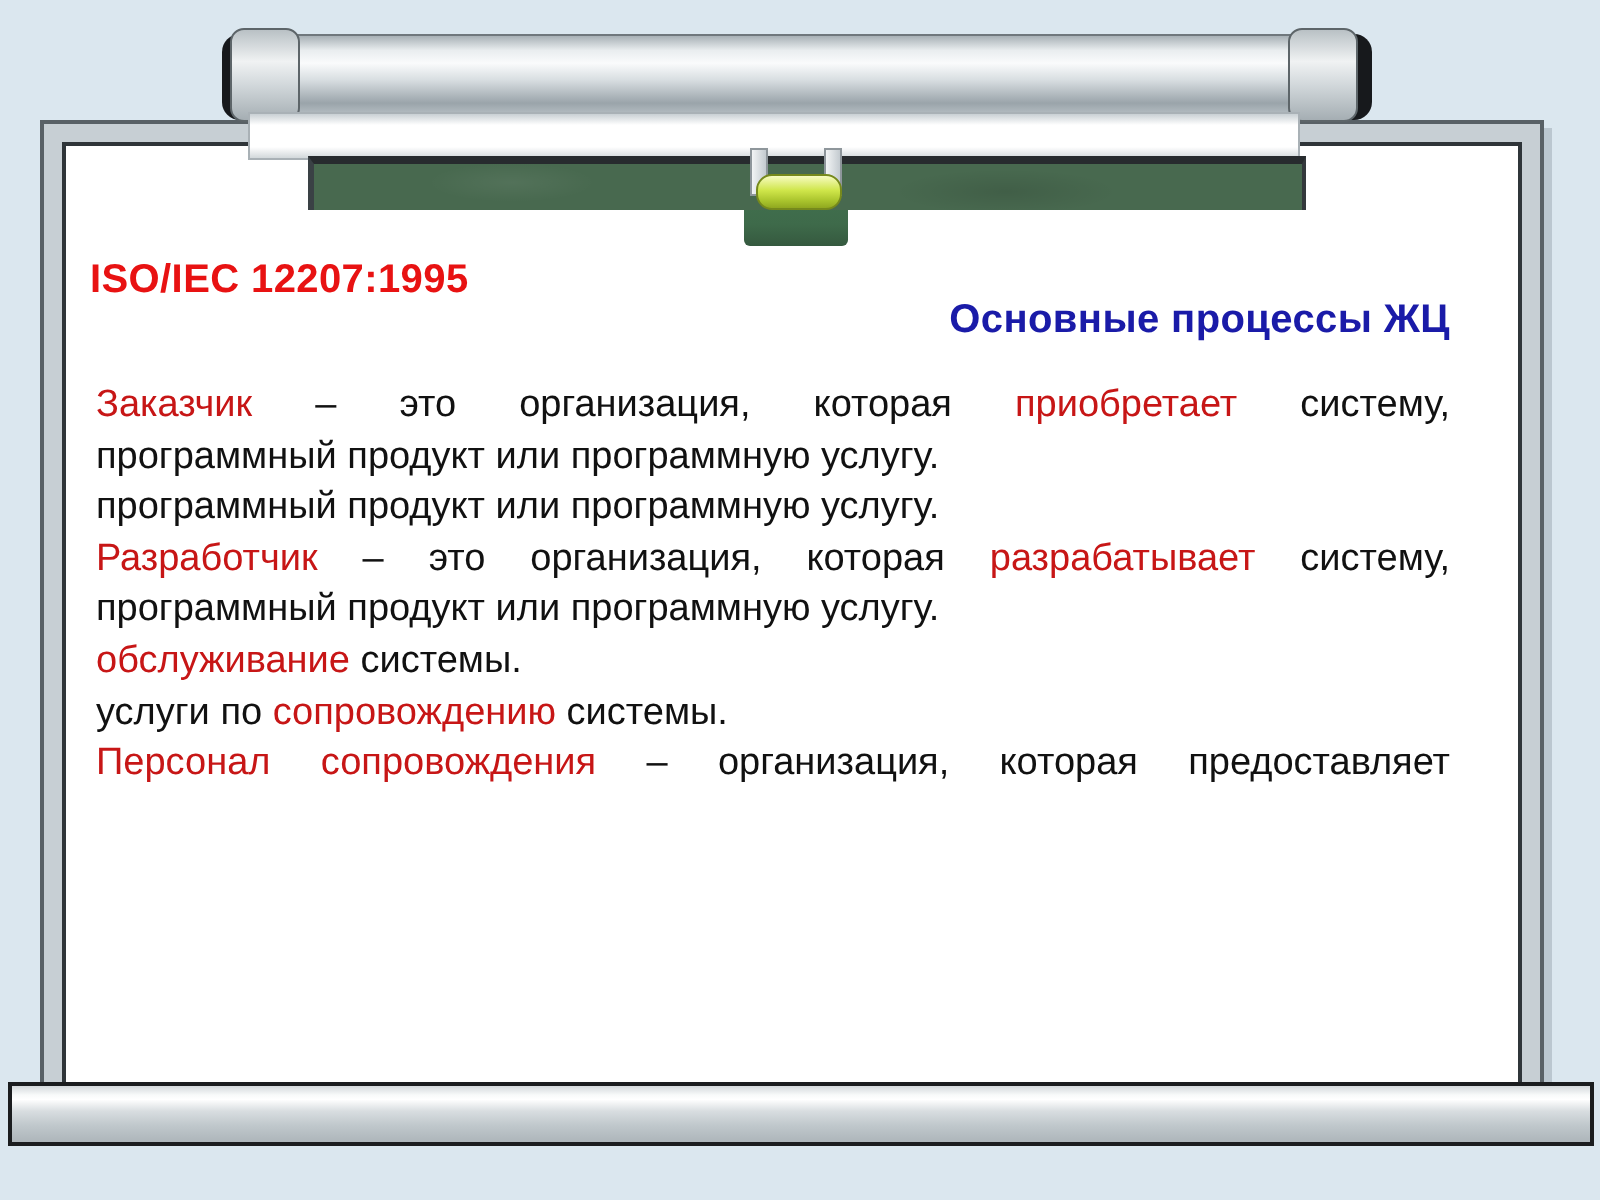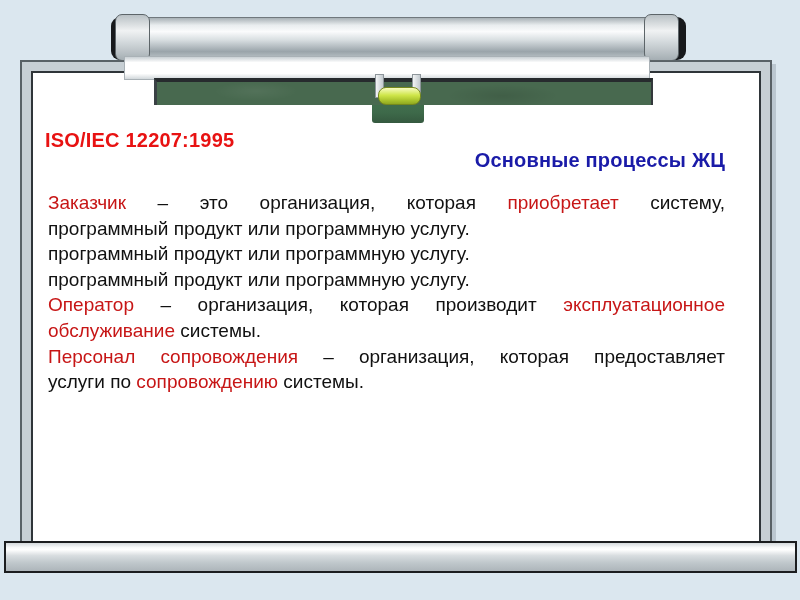--- a/index.html
+++ b/index.html
@@ -125,25 +125,25 @@
 <div class="slide-subtitle">Основные процессы ЖЦ</div>
 <div class="slide-body">
     <div class="para">
       <div class="line"><span class="kw">Заказчик</span><span> – это организация, которая </span><span class="kw">приобретает</span><span> систему,</span></div>
       <div class="line last"><span>программный продукт или программную услугу.</span></div>
     </div>
     <div class="para">
       <div class="line last"><span>программный продукт или программную услугу.</span></div>
     </div>
     <div class="para">
+      <div class="line"><span class="kw">Разработчик</span><span> – это организация, которая </span><span class="kw">разрабатывает</span><span> систему,</span></div>
       <div class="line last"><span>программный продукт или программную услугу.</span></div>
     </div>
     <div class="para">
-      <div class="line"><span class="kw">Оператор</span><span> – организация, которая производит </span><span class="kw">эксплуатационное</span></div>
       <div class="line last"><span class="kw">обслуживание</span><span> системы.</span></div>
     </div>
     <div class="para">
+      <div class="line last"><span>услуги по </span><span class="kw">сопровождению</span><span> системы.</span></div>
       <div class="line"><span class="kw">Персонал сопровождения</span><span> – организация, которая предоставляет</span></div>
-      <div class="line last"><span>услуги по </span><span class="kw">сопровождению</span><span> системы.</span></div>
     </div>
   </div>
 
 <div class="tray"></div>
 
 </body></html>

